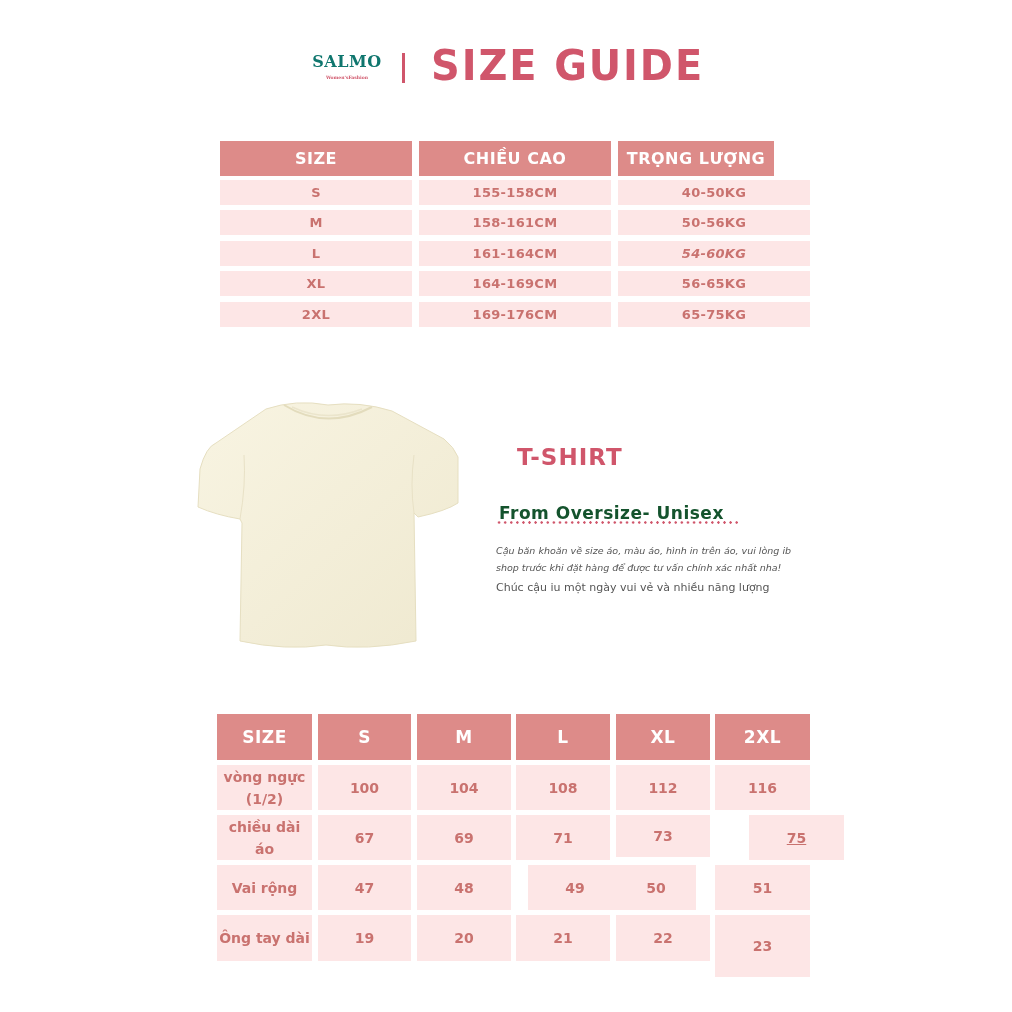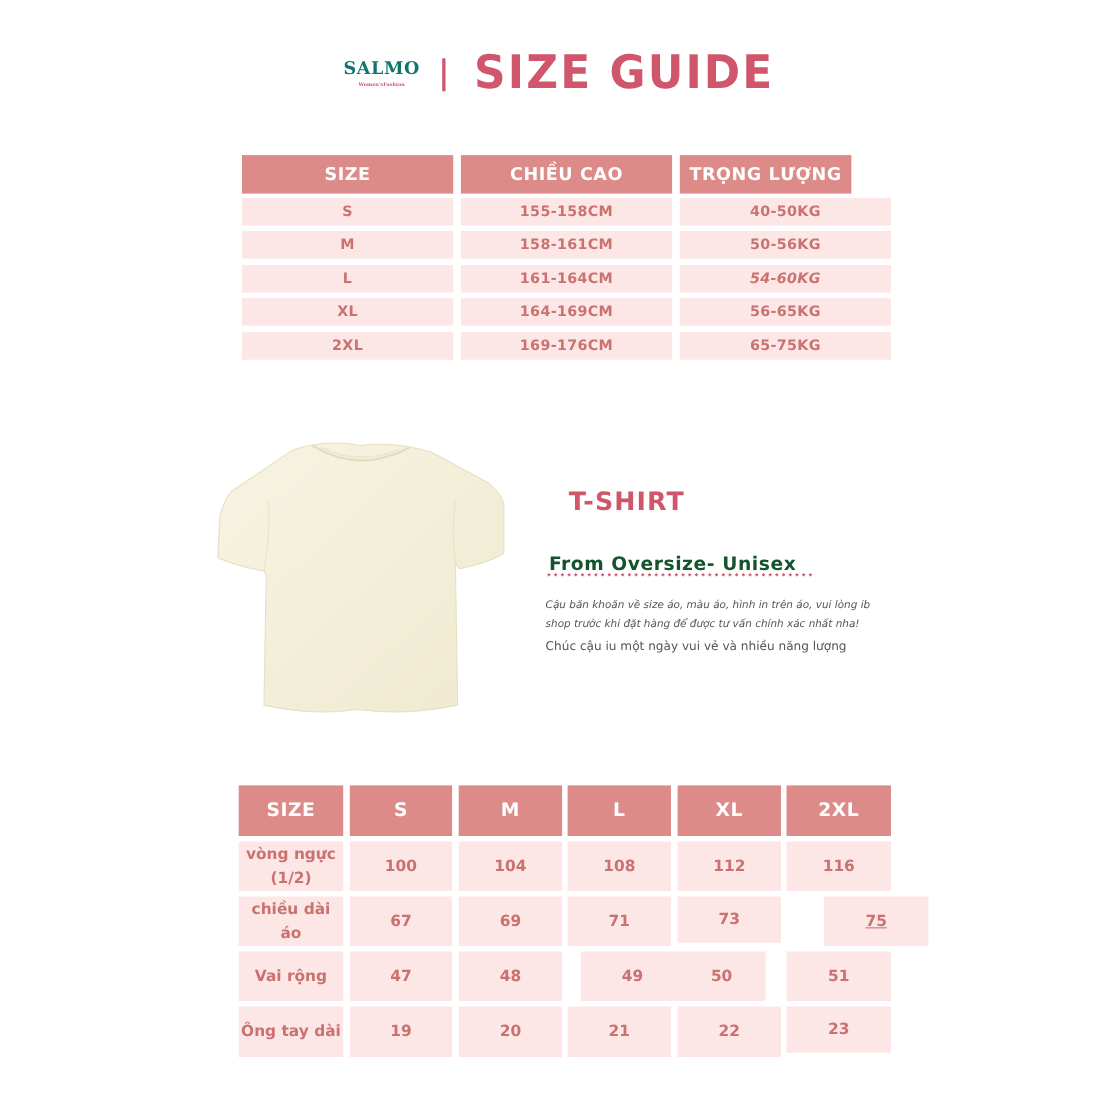--- a/index.html
+++ b/index.html
@@ -136,14 +136,14 @@
   <div class="cell bcell" style="left:417px;top:865px;width:94px;height:45px;">48</div>
   <div class="cell bcell" style="left:516px;top:865px;width:94px;height:45px;margin-left:12px;">49</div>
   <div class="cell bcell" style="left:616px;top:865px;width:80px;height:45px;">50</div>
   <div class="cell bcell" style="left:715px;top:865px;width:95px;height:45px;">51</div>
 
   <div class="cell bcell label" style="left:217px;top:915px;width:95px;height:46px;">Ông tay dài</div>
   <div class="cell bcell" style="left:318px;top:915px;width:93px;height:46px;">19</div>
   <div class="cell bcell" style="left:417px;top:915px;width:94px;height:46px;">20</div>
   <div class="cell bcell" style="left:516px;top:915px;width:94px;height:46px;">21</div>
   <div class="cell bcell" style="left:616px;top:915px;width:94px;height:46px;">22</div>
-  <div class="cell bcell" style="left:715px;top:915px;width:95px;height:42px;">23</div>
+  <div class="cell bcell" style="left:715px;top:915px;width:95px;height:62px;">23</div>
 </div>
 
 </body></html>

